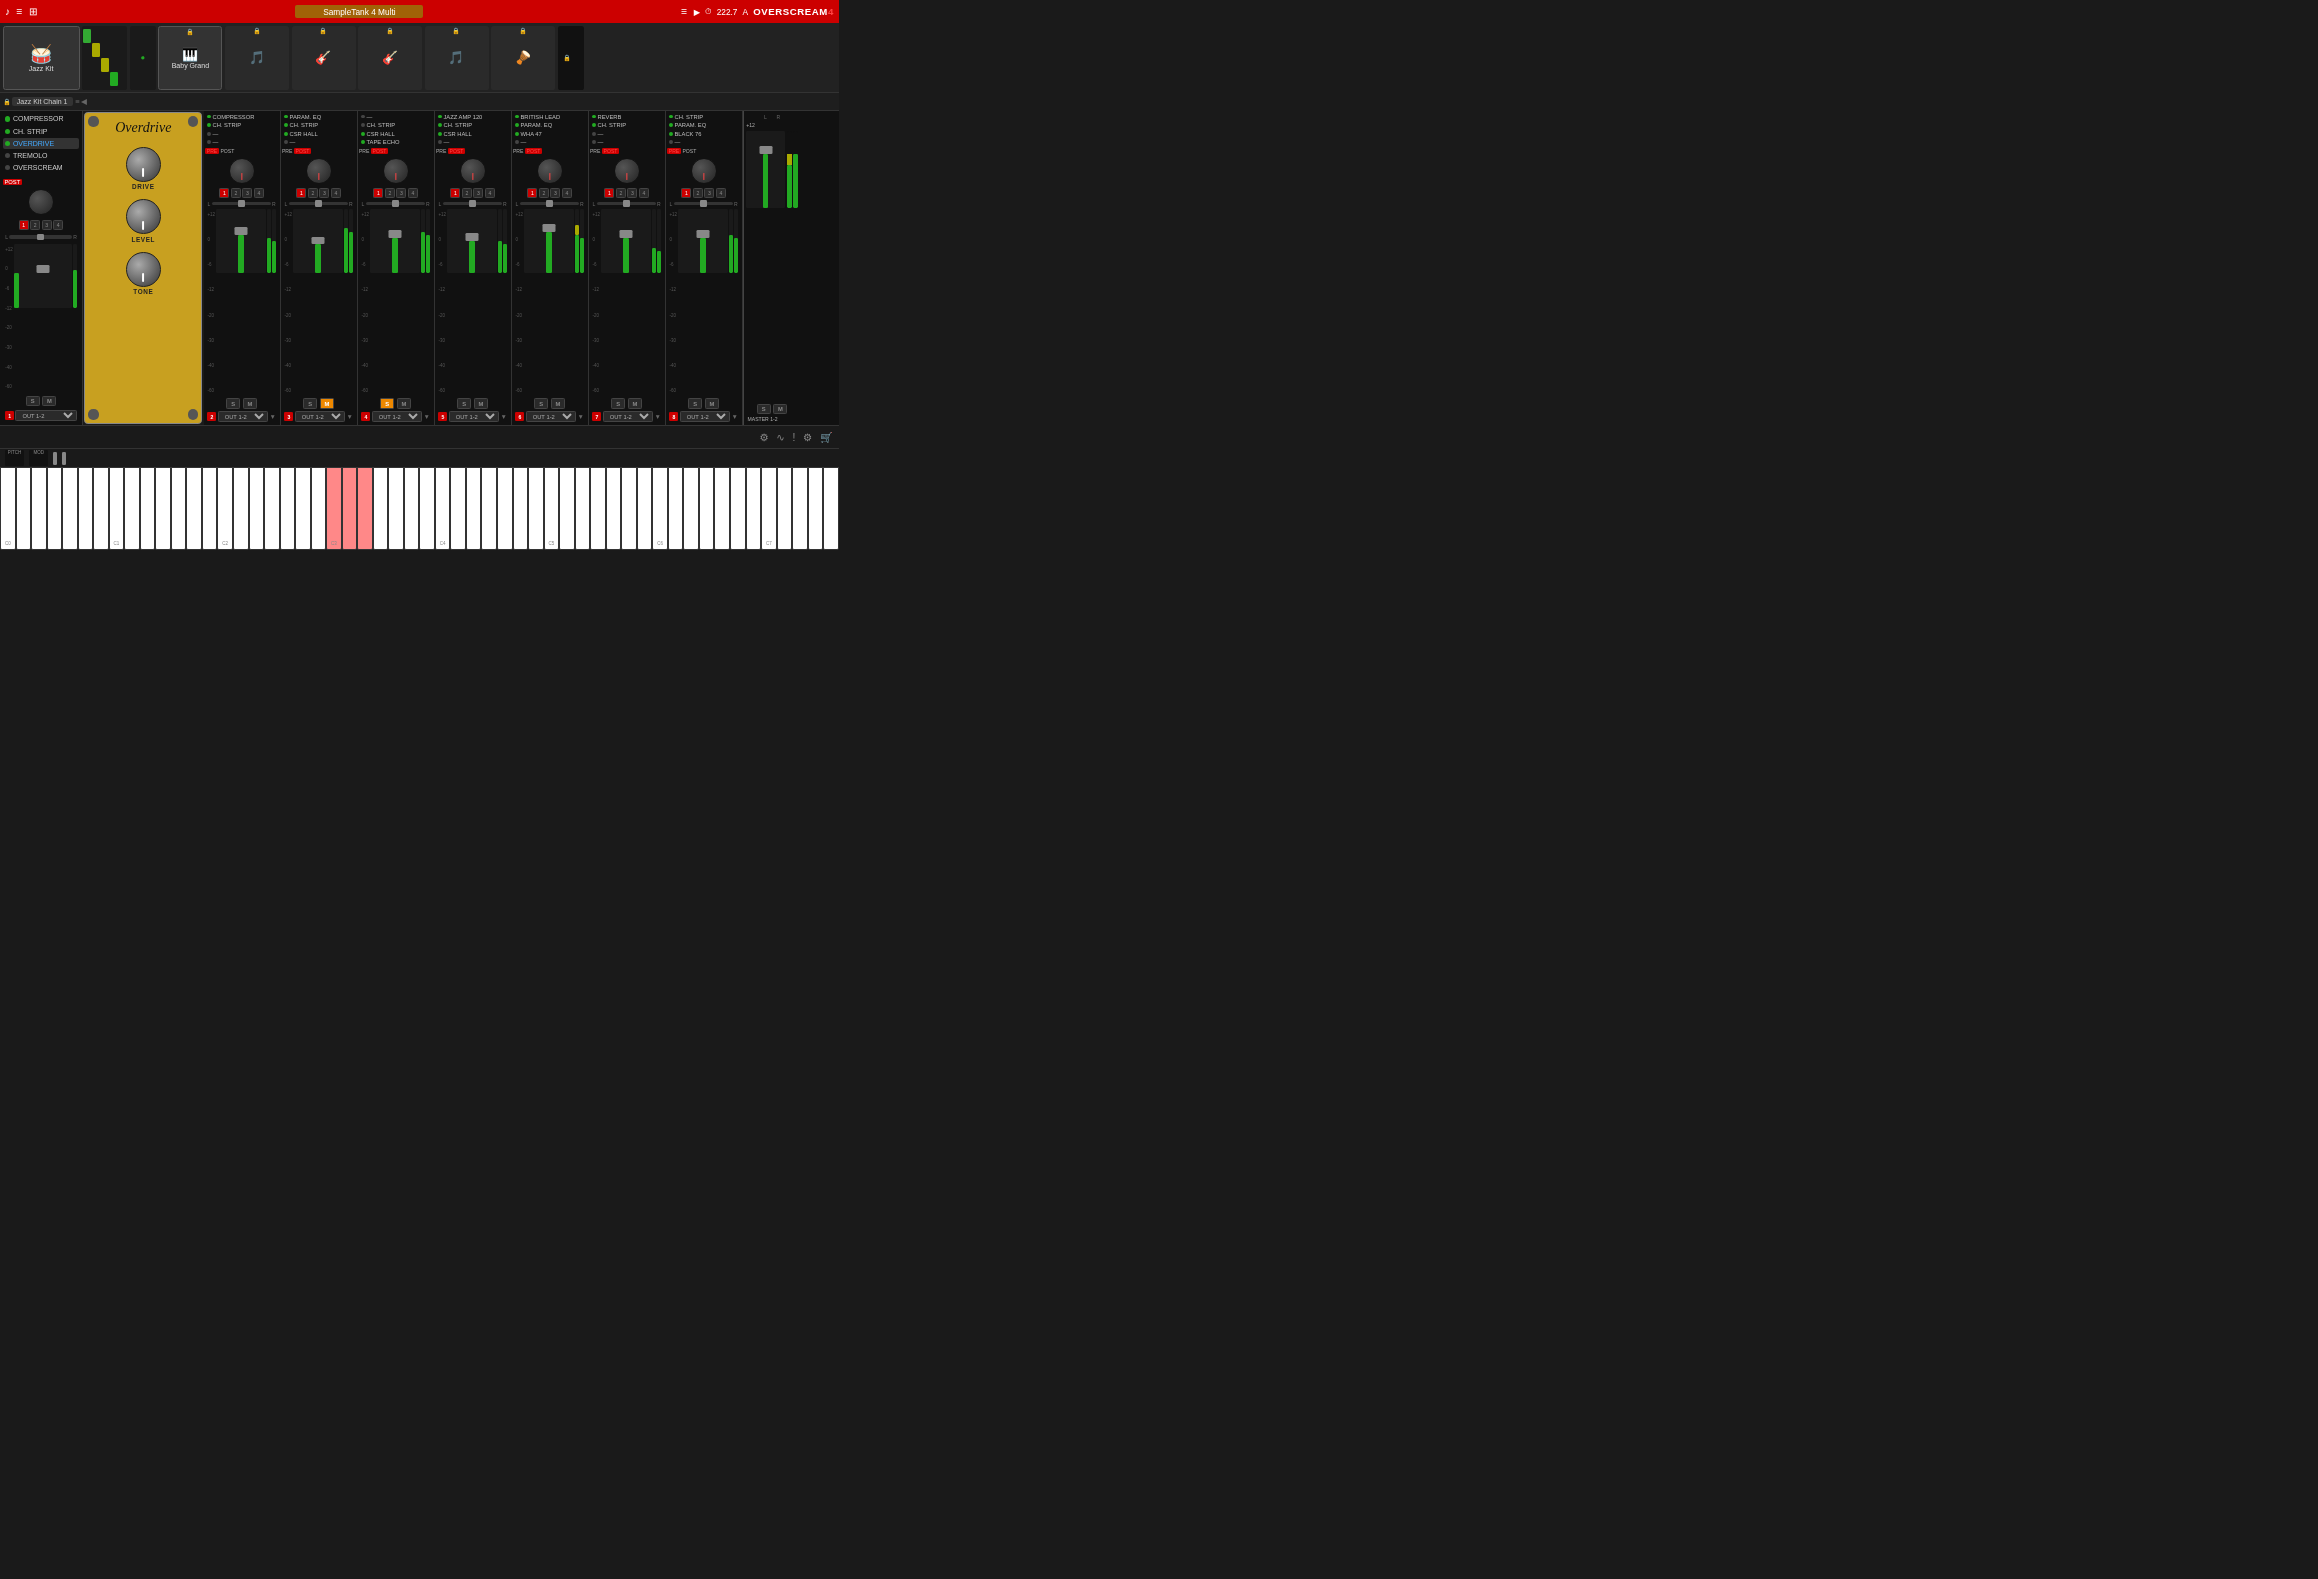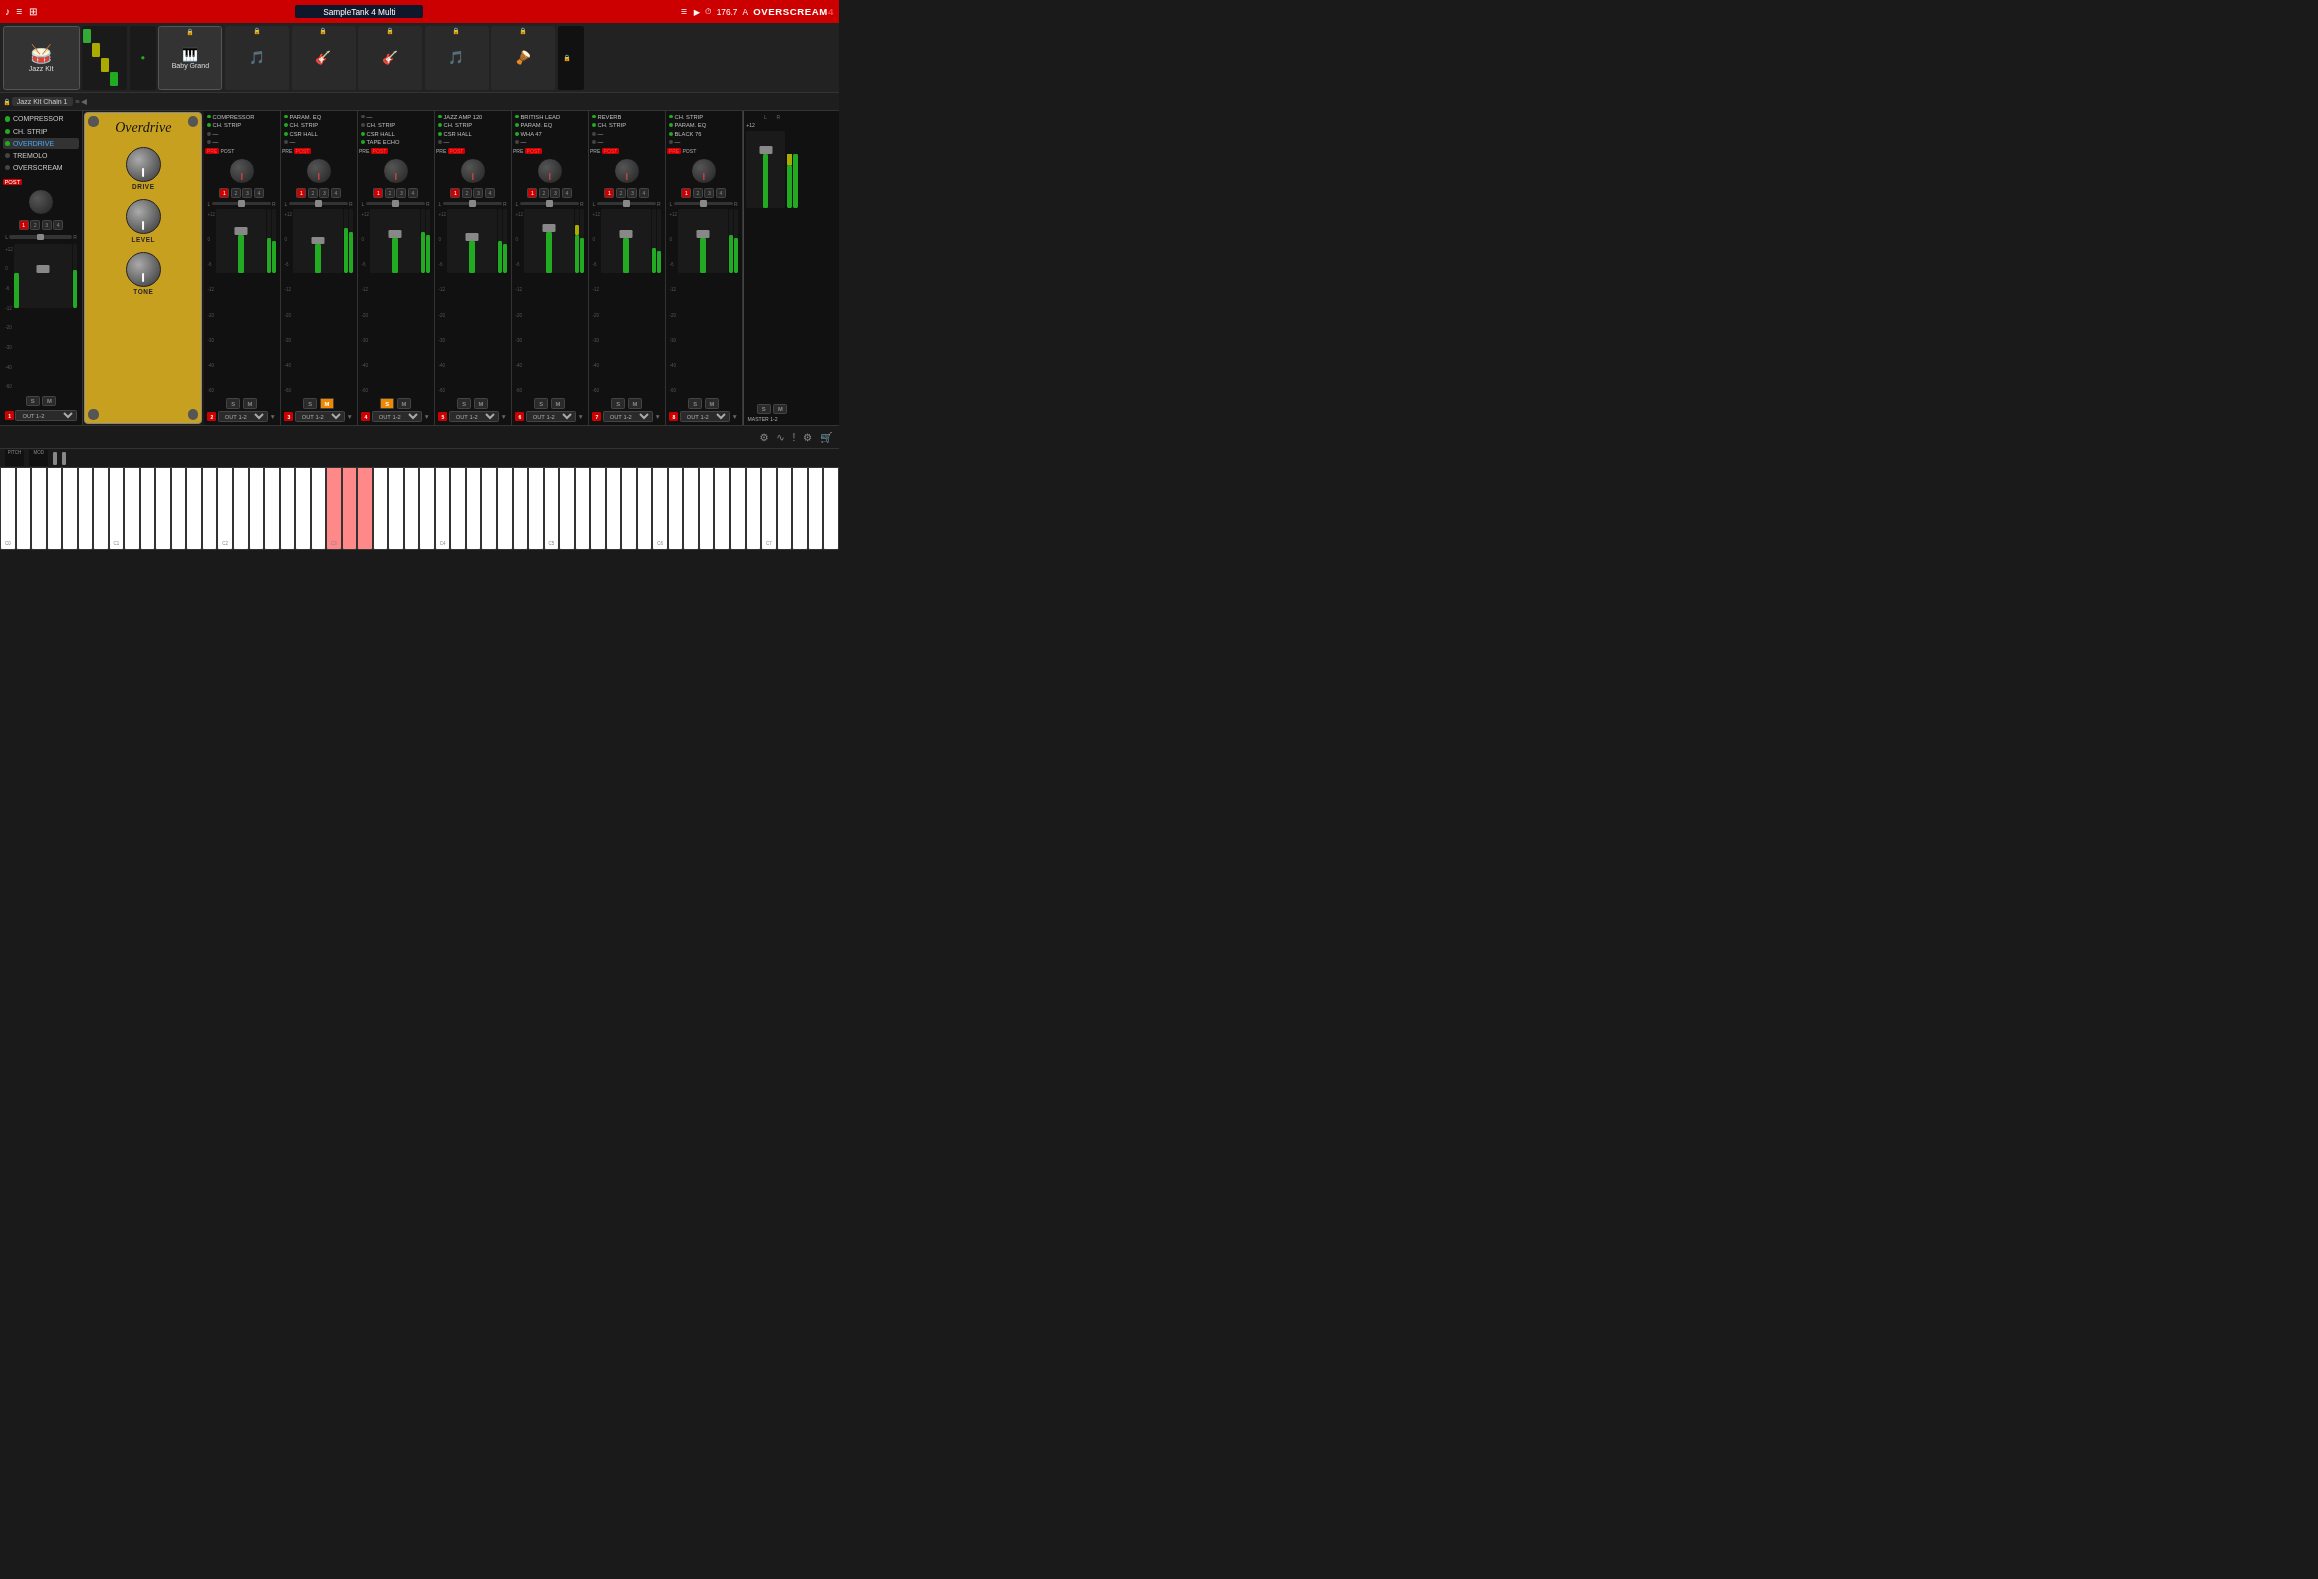--- a/index.html
+++ b/index.html
@@ -19,21 +19,21 @@
       align-items: center;
       background: #c00;
       height: 23px;
       padding: 0 5.1px;
       gap: 6.4px;
     }
     .top-bar-icon { color: #fff; font-size: 10.2px; cursor: pointer; }
     .top-bar-title {
       flex: 1;
       text-align: center;
-      background: #0f172a;
+      background: #a16207;
       color: #fff;
       border-radius: 1.9px;
       padding: 1.3px 6.4px;
       font-size: 8.3px;
       max-width: 128px;
       margin: 0 auto;
     }
     .top-bar-right { display: flex; align-items: center; gap: 5.1px; color: #fff; font-size: 8.3px; }
     .sampletank-logo { color: #fff; font-weight: bold; font-size: 9.6px; letter-spacing: 0.6px; }
     .logo-4 { color: #f44; }
@@ -451,21 +451,21 @@
 
 <div class="top-bar">
   <span class="top-bar-icon">♪</span>
   <span class="top-bar-icon">≡</span>
   <span class="top-bar-icon">⊞</span>
   <div class="top-bar-title">SampleTank 4 Multi</div>
   <span class="top-bar-icon">≡</span>
   <div class="top-bar-right">
     <span>▶</span>
     <span>⏱</span>
-    <span>176.7</span>
+    <span>222.7</span>
     <span>A</span>
     <span class="sampletank-logo">
       <span>OVERSCREAM</span><span class="logo-4">4</span>
     </span>
   </div>
 </div>
 
 <div class="instrument-row">
   <div class="inst-slot active">
     <span class="inst-img">🥁</span>

